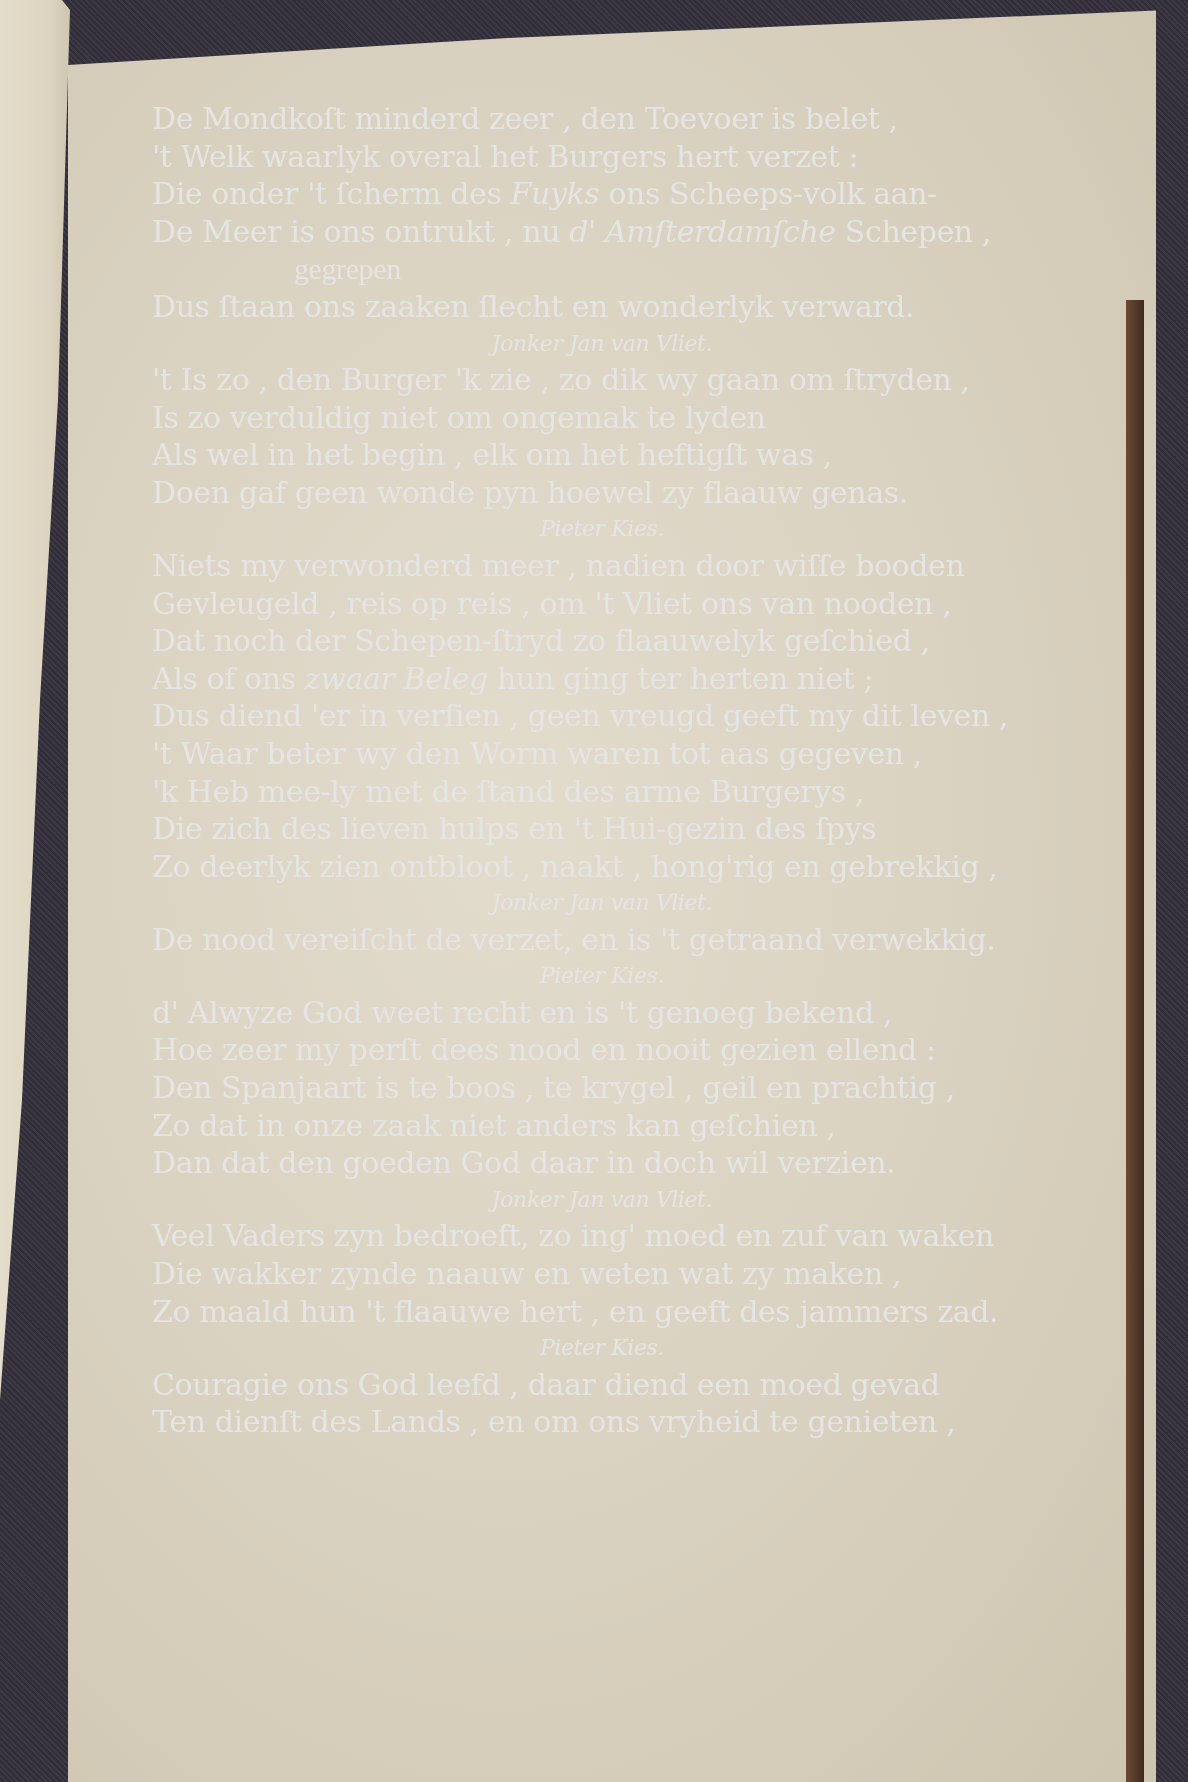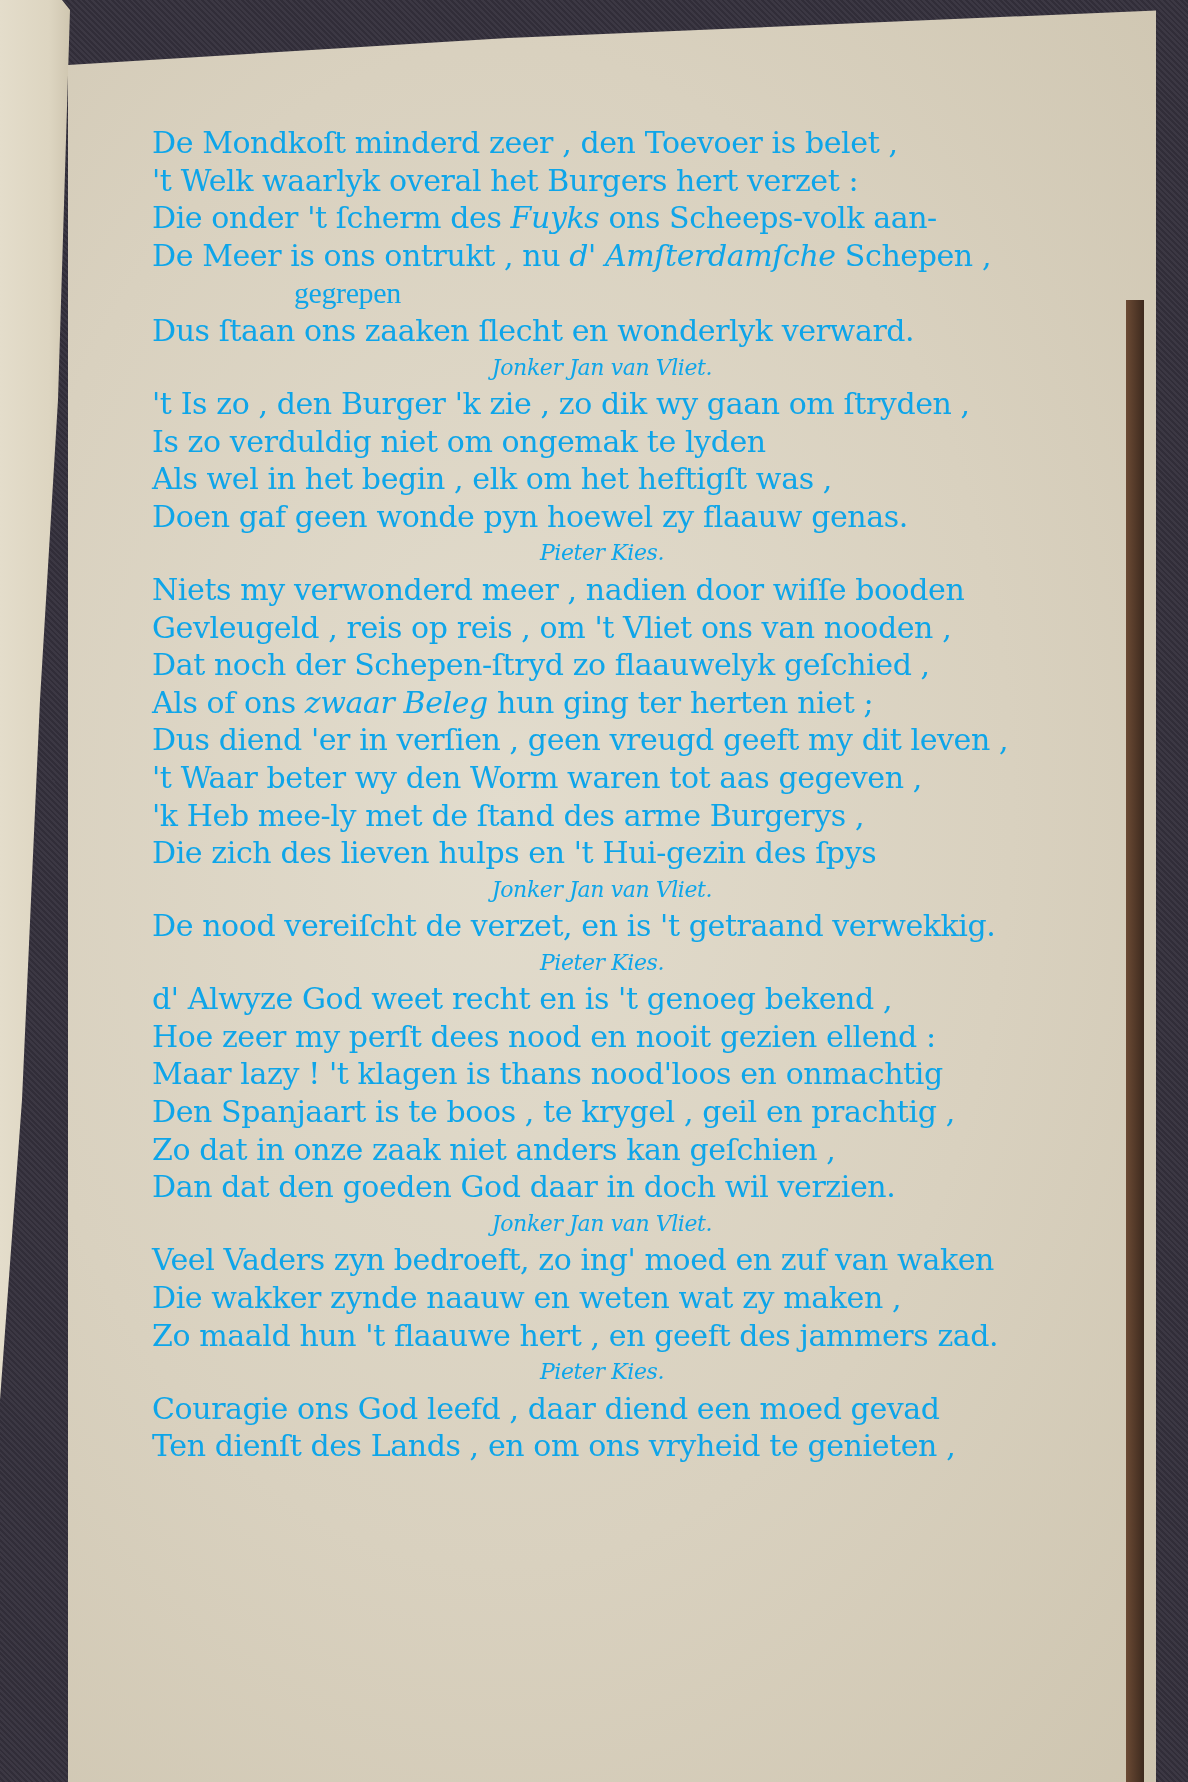--- a/index.html
+++ b/index.html
@@ -23,22 +23,22 @@
       position:absolute; left:68px; top:10px; width:1088px; height:1772px;
       background:
         radial-gradient(ellipse at 40% 45%, #e2dccd 0%, #d9d1bf 55%, #cec5b0 100%);
       clip-path:polygon(0 55px, 440px 28px, 1100px 0, 1100px 1772px, 0 1772px);
     }
     .page-edge {
       position:absolute; left:1126px; top:300px; width:18px; height:1482px;
       background:linear-gradient(90deg,#6b4a34,#3d2a1e);
     }
     .text {
-      position:absolute; left:152px; top:124px; width:960px;
-      color:#0ea5e9;
+      position:absolute; left:152px; top:100px; width:960px;
+      color:#e5e5e5;
       font-size:30px; line-height:37.6px;
       letter-spacing:-0.4px;
     }
     .line { white-space:nowrap; display:block; }
     .line.indent { padding-left:142px;font-family:Liberation Serif, serif; }
     .speaker {
       display:block; white-space:nowrap; font-style:italic;
       font-size:22px; line-height:35.5px;
     }
     .it { font-style:italic; }
@@ -69,26 +69,26 @@
     <span class="line">Doen gaf geen wonde pyn hoewel zy flaauw genas.</span>
     <span class="speaker" style="text-align: center; width: 900px;">Pieter Kies.</span>
     <span class="line">Niets my verwonderd meer ,  nadien door wiſſe booden</span>
     <span class="line">Gevleugeld ,  reis op reis ,  om 't Vliet ons van nooden ,</span>
     <span class="line">Dat noch der Schepen-ſtryd zo flaauwelyk geſchied ,</span>
     <span class="line"><span>Als of ons </span><span class="it">zwaar Beleg</span><span> hun ging ter herten niet ;</span></span>
     <span class="line">Dus diend 'er in verſien ,  geen vreugd geeft my dit leven ,</span>
     <span class="line">'t Waar beter wy den Worm waren tot aas gegeven ,</span>
     <span class="line">'k Heb mee-ly met de ſtand des arme Burgerys ,</span>
     <span class="line">Die zich des lieven hulps en 't Hui-gezin des ſpys</span>
+    <span class="line">Zo deerlyk zien ontbloot ,  naakt ,  hong'rig en gebrekkig ,</span>
     <span class="speaker" style="text-align: center; width: 900px;">Jonker Jan van Vliet.</span>
     <span class="line">De nood vereiſcht de verzet, en is 't getraand verwekkig.</span>
     <span class="speaker" style="text-align: center; width: 900px;">Pieter Kies.</span>
     <span class="line">d' Alwyze God weet recht en is 't genoeg bekend ,</span>
     <span class="line">Hoe zeer my perſt dees nood en nooit gezien ellend :</span>
-    <span class="line">Maar lazy !  't klagen is thans nood'loos en onmachtig</span>
     <span class="line">Den Spanjaart is te boos ,  te krygel ,  geil en prachtig ,</span>
     <span class="line">Zo dat in onze zaak niet anders kan geſchien ,</span>
     <span class="line">Dan dat den goeden God daar in doch wil verzien.</span>
     <span class="speaker" style="text-align: center; width: 900px;">Jonker Jan van Vliet.</span>
     <span class="line">Veel Vaders zyn bedroeft, zo ing' moed en zuf van waken</span>
     <span class="line">Die wakker zynde naauw en weten wat zy maken ,</span>
     <span class="line">Zo maald hun 't flaauwe hert ,  en geeft des jammers zad.</span>
     <span class="speaker" style="text-align: center; width: 900px;">Pieter Kies.</span>
     <span class="line">Couragie ons God leefd ,  daar diend een moed gevad</span>
     <span class="line">Ten dienſt des Lands ,  en om ons vryheid te genieten ,</span>

